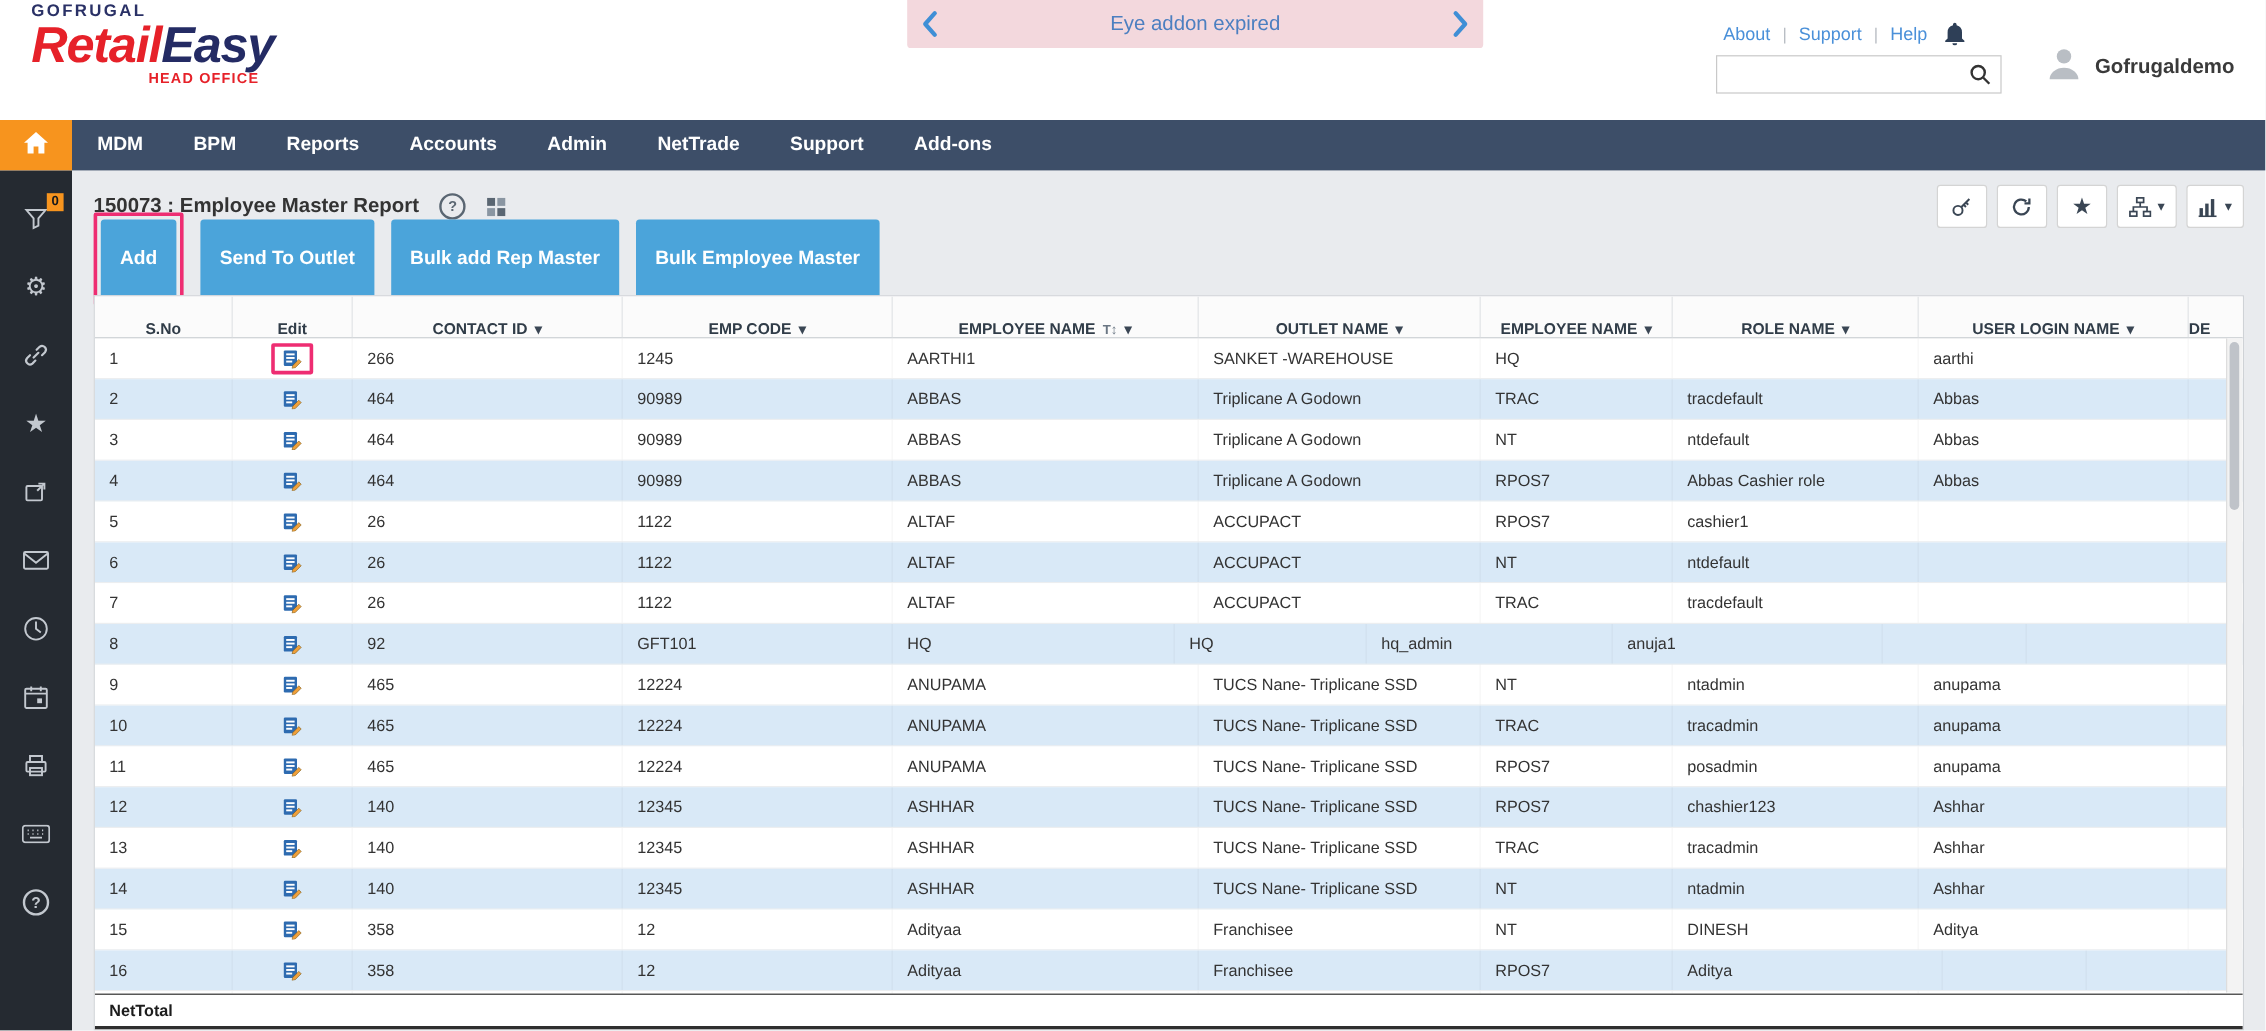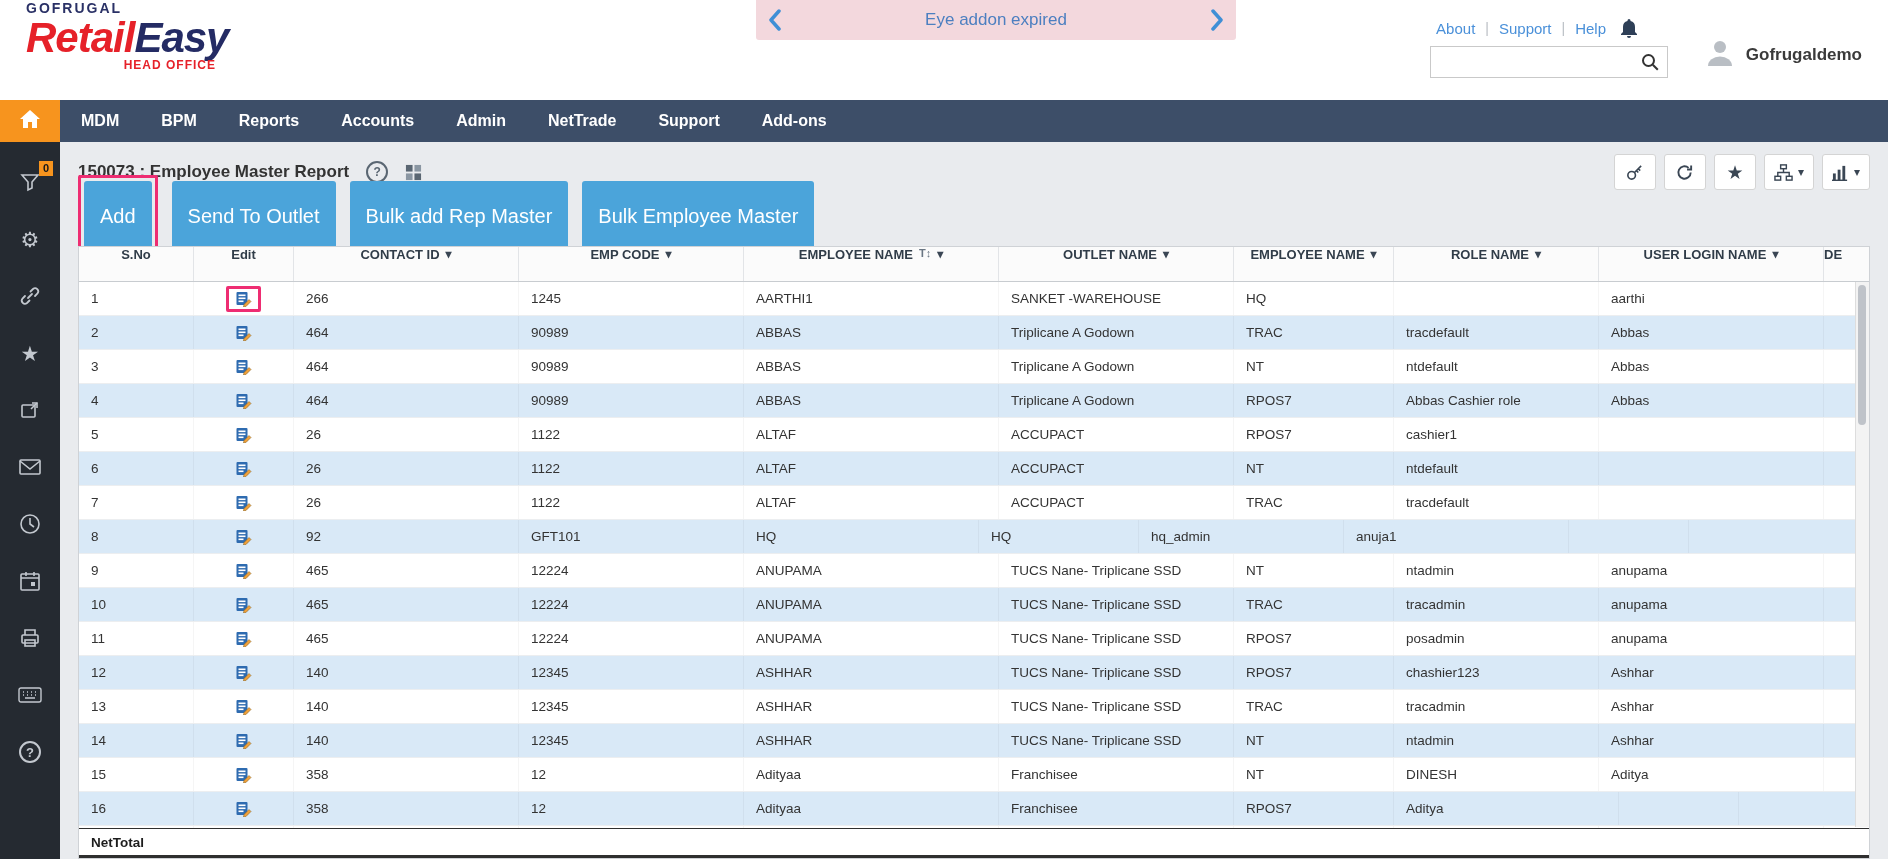--- a/index.html
+++ b/index.html
@@ -49,28 +49,28 @@
 
   .title-row{display:flex;align-items:center;height:36px;gap:17px;flex-shrink:0;justify-content:space-between;}
   .report-title{font-size:17px;font-weight:bold;color:#333;}
   .q-ic{width:18px;height:18px;border:2px solid #5a6672;border-radius:50%;display:flex;align-items:center;justify-content:center;font-size:12px;font-weight:bold;color:#5a6672;cursor:pointer;}
   .toolbar{margin-left:auto;display:flex;gap:8px;}
   .tb-btn{height:36px;min-width:42px;background:#fff;border:1px solid #d4d4d4;border-radius:3px;display:flex;align-items:center;justify-content:center;gap:5px;padding:0 9px;cursor:pointer;box-sizing:border-box;}
   .caret{font-size:12px;color:#3a4654;}
   .tb-star{font-size:19px;color:#3a4654;line-height:1;}
 
   .actions{display:flex;align-items:center;gap:14px;height:48px;margin:2px 0 6px;flex-shrink:0;}
-  .btn{background:#4ba4da;color:#fff;border:none;border-radius:3px;font-size:20px;padding:24px 16px;font-family:inherit;cursor:pointer;white-space:nowrap;}
+  .btn{background:#4ba4da;color:#fff;border:none;border-radius:3px;font-size:16px;padding:24px 16px;font-family:inherit;cursor:pointer;white-space:nowrap;font-weight:bold;}
   .hl{display:inline-block;border:3px solid #ee2d72;padding:3px;line-height:0;border-radius:2px;}
   .hl .btn{line-height:normal;}
 
   
   .grid{flex:1;display:flex;flex-direction:column;position:relative;overflow:hidden;border:1px solid #cfd2d6;background:#fff;}
   .thead{display:flex;height:34px;background:#fbfbfb;border-bottom:1px solid #c8ccd0;flex-shrink:0;}
-  .th{display:flex;align-items:flex-start;justify-content:center;gap:6px;font-weight:bold;font-size:13px;color:#303c48;border-right:1px solid #e2e4e7;box-sizing:border-box;overflow:hidden;white-space:nowrap;flex-shrink:0;cursor:pointer;}
+  .th{display:flex;align-items:flex-end;justify-content:center;gap:6px;font-weight:bold;font-size:13px;color:#303c48;border-right:1px solid #e2e4e7;box-sizing:border-box;overflow:hidden;white-space:nowrap;flex-shrink:0;cursor:pointer;}
   .sortmark{font-size:11px;color:#6a7683;font-weight:bold;}
   .tbody{flex:1;overflow:hidden;}
   .tr{display:flex;height:33px;border-bottom:1px solid #eceef0;background:#fff;}
   .tr:nth-child(even){background:#d9e9f7;}
   .td{display:flex;align-items:center;padding:0 12px;font-size:13.5px;color:#333;box-sizing:border-box;overflow:hidden;white-space:nowrap;flex-shrink:0;border-right:1px solid rgba(0,0,0,0.04);}
   .td.c1{justify-content:center;}
   .c0{width:115px;} .c1{width:100px;} .c2{width:225px;} .c3{width:225px;} .c4{width:255px;}
   .c5{width:235px;} .c6{width:160px;} .c7{width:205px;} .c8{width:225px;} .c9{width:120px;justify-content:flex-start;}
   .edit-ic{display:inline-flex;cursor:pointer;}
   .hl2{border:3px solid #ee2d72;padding:2px 6px;display:inline-flex;align-items:center;border-radius:2px;}

